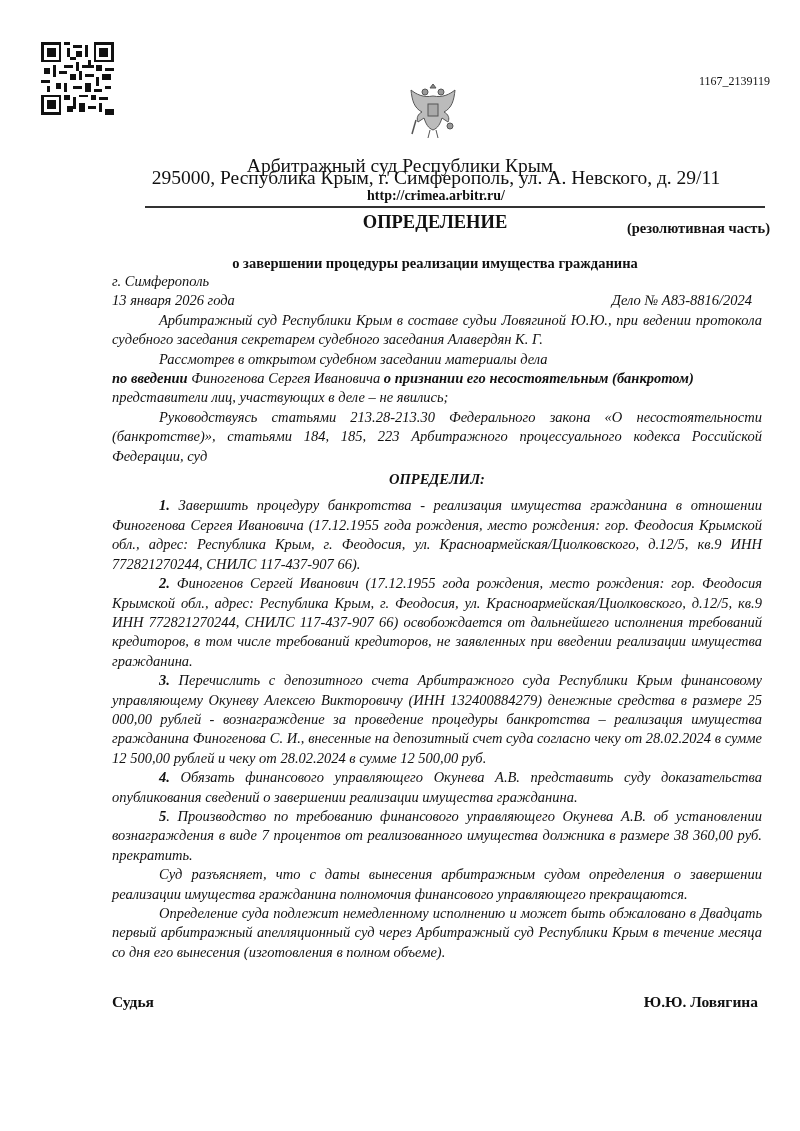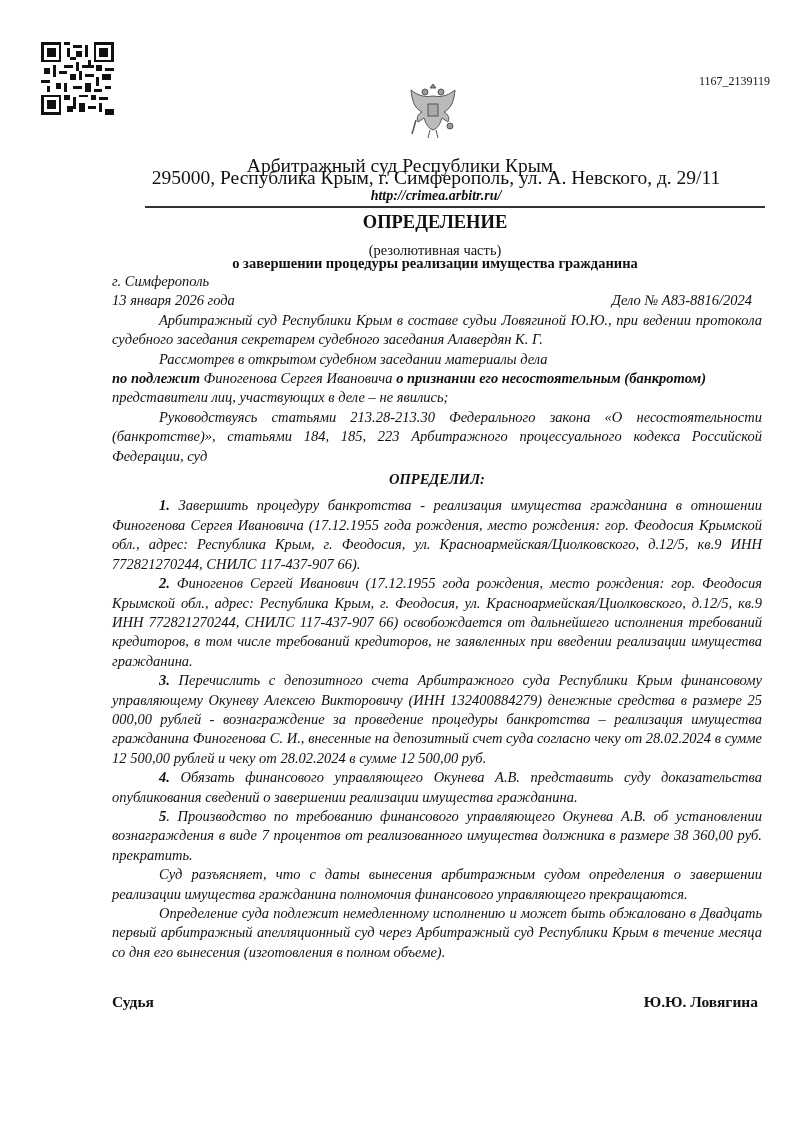--- a/index.html
+++ b/index.html
@@ -4,25 +4,25 @@
 <style>
   html, body { margin: 0; padding: 0; background: #ffffff; }
   body { width: 800px; height: 1131px; position: relative; overflow: hidden;
          font-family: "Liberation Serif", serif; color: #111; }
   .abs { position: absolute; }
   .qr { left: 41px; top: 42px; width: 73px; height: 73px; }
   .docid { right: 30px; top: 47px; font-size: 12px; margin-top: 27px; }
   .emblem { left: 408px; top: 80px; width: 50px; height: 62px; }
   .court-name { left: 0; right: 0; top: 155px; text-align: center; font-size: 19.5px; }
   .court-addr { left: 0; right: 0; top: 167px; text-align: center; font-size: 19.5px; padding-left: 72px; }
-  .court-url { left: 0; right: 0; top: 188px; text-align: center; font-size: 14px; font-weight: bold; padding-left: 72px; font-style: italic; }
+  .court-url { left: 0; right: 0; top: 188px; text-align: center; font-size: 14px; font-weight: bold; padding-left: 72px; }
   .rule { left: 145px; width: 620px; top: 206px; height: 0; border-top: 2.5px solid #333; }
 
   .title { left: 100px; right: 30px; top: 212px; text-align: center; font-size: 18.5px; font-weight: bold; }
-  .subtitle { left: 100px; right: 30px; top: 242px; text-align: center; font-size: 14.5px; font-weight: normal; }
+  .subtitle { left: 100px; right: 30px; top: 220px; text-align: right; font-size: 14.5px; font-weight: bold; }
   .subject { left: 100px; right: 30px; top: 255px; text-align: center; font-size: 14.5px; font-weight: bold; }
 
   .body { left: 112px; width: 650px; top: 272px; font-size: 14.5px; line-height: 19.4px; font-style: italic; }
   .body p { margin: 0; text-align: justify; }
   .indent { text-indent: 47px; }
   .row { display: flex; justify-content: space-between; gap: 40px; }
   .bold { font-weight: bold; }
   .center { text-align: center !important; }
   .heading { font-weight: bold; font-size: 14.5px; margin: 4px 0 7px 0 !important; }
   .sign { left: 112px; width: 646px; top: 993px; display: flex; justify-content: space-between;
@@ -119,21 +119,21 @@
 <div class="abs subject">о завершении процедуры реализации имущества гражданина</div>
 
 <div class="abs body">
   <p>г. Симферополь</p>
   <div class="row">
     <span>13 января 2026 года</span>
     <span style="padding-right:10px;">Дело № А83-8816/2024</span>
   </div>
   <p class="indent">Арбитражный суд Республики Крым в составе судьи Ловягиной Ю.Ю., при ведении протокола судебного заседания секретарем судебного заседания Алавердян К. Г.</p>
   <p class="indent">Рассмотрев в открытом судебном заседании материалы дела</p>
-  <p><span class="bold">по подлежит</span><span> Финогенова Сергея Ивановича </span><span class="bold">о признании его несостоятельным (банкротом)</span></p>
+  <p><span class="bold">по введении</span><span> Финогенова Сергея Ивановича </span><span class="bold">о признании его несостоятельным (банкротом)</span></p>
   <p>представители лиц, участвующих в деле – не явились;</p>
   <p class="indent">Руководствуясь статьями 213.28-213.30 Федерального закона «О несостоятельности (банкротстве)», статьями 184, 185, 223 Арбитражного процессуального кодекса Российской Федерации, суд</p>
   <p class="center heading">ОПРЕДЕЛИЛ:</p>
 
   <p class="indent"><span class="bold">1.</span><span> Завершить процедуру банкротства - реализация имущества гражданина в отношении Финогенова Сергея Ивановича (17.12.1955 года рождения, место рождения: гор. Феодосия Крымской обл., адрес: Республика Крым, г. Феодосия, ул. Красноармейская/Циолковского, д.12/5, кв.9 ИНН 772821270244, СНИЛС 117-437-907 66).</span></p>
   <p class="indent"><span class="bold">2.</span><span> Финогенов Сергей Иванович (17.12.1955 года рождения, место рождения: гор. Феодосия Крымской обл., адрес: Республика Крым, г. Феодосия, ул. Красноармейская/Циолковского, д.12/5, кв.9 ИНН 772821270244, СНИЛС 117-437-907 66) освобождается от дальнейшего исполнения требований кредиторов, в том числе требований кредиторов, не заявленных при введении реализации имущества гражданина.</span></p>
   <p class="indent"><span class="bold">3.</span><span> Перечислить с депозитного счета Арбитражного суда Республики Крым финансовому управляющему Окуневу Алексею Викторовичу (ИНН 132400884279) денежные средства в размере 25 000,00 рублей - вознаграждение за проведение процедуры банкротства – реализация имущества гражданина Финогенова С. И., внесенные на депозитный счет суда согласно чеку от 28.02.2024 в сумме 12 500,00 рублей и чеку от 28.02.2024 в сумме 12 500,00 руб.</span></p>
   <p class="indent"><span class="bold">4.</span><span> Обязать финансового управляющего Окунева А.В. представить суду доказательства опубликования сведений о завершении реализации имущества гражданина.</span></p>
   <p class="indent"><span class="bold">5</span><span>. Производство по требованию финансового управляющего Окунева А.В.  об установлении вознаграждения  в виде 7 процентов от реализованного имущества должника в размере 38 360,00 руб. прекратить.</span></p>
 

